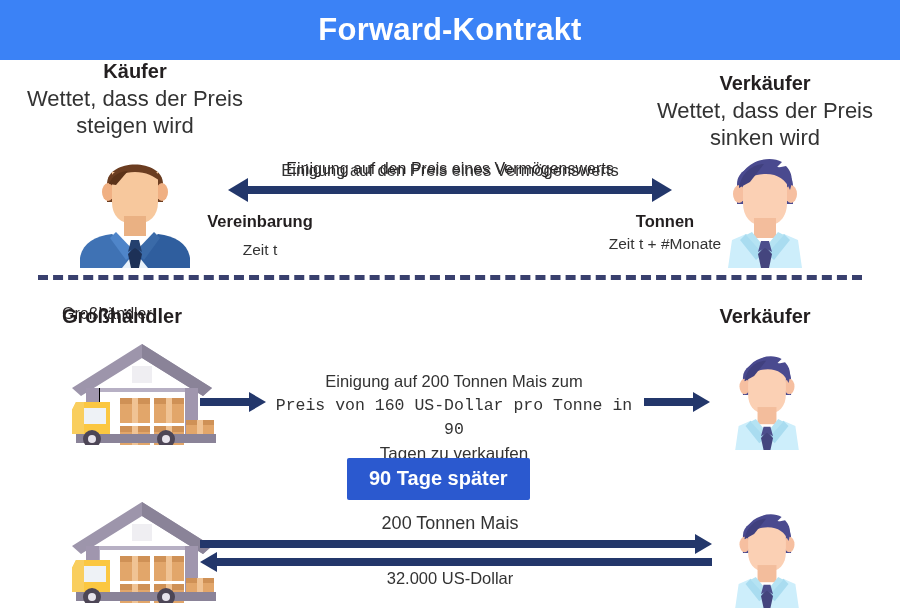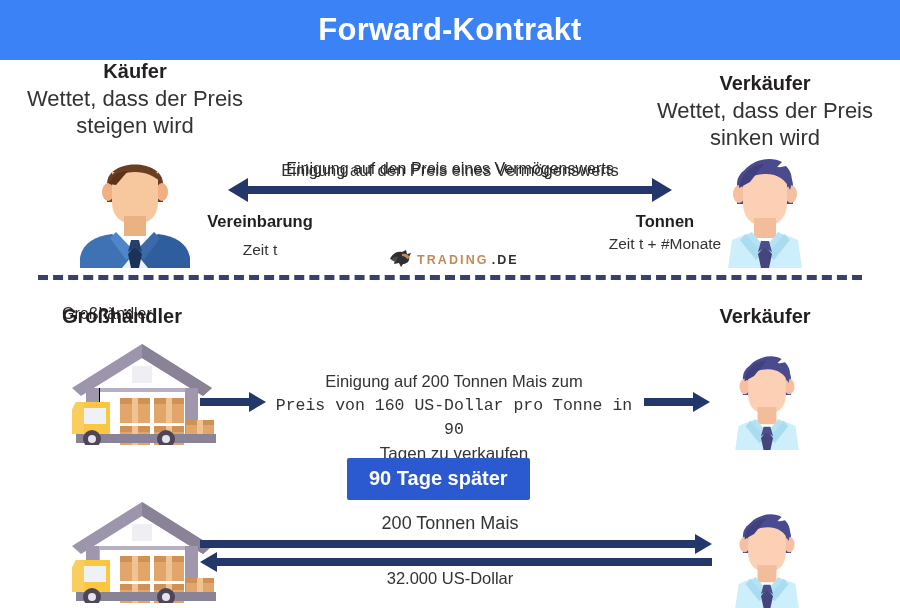--- a/index.html
+++ b/index.html
@@ -168,31 +168,20 @@
   <div class="abs ctr" style="left:155px;top:212px;width:210px;">
     <div class="lbl-bold">Vereinbarung</div>
     <div class="lbl" style="margin-top:8px;">Zeit t</div>
   </div>
 
   <div class="abs ctr" style="left:560px;top:212px;width:210px;">
     <div class="lbl-bold">Tonnen</div>
     <div class="lbl" style="margin-top:2px;">Zeit t + #Monate</div>
   </div>
 
-  <div class="logo">
-    <span>
-      <svg width="26" height="20" viewBox="0 0 26 20">
-        <path d="M2 11 C4 6 9 3 14 4 L18 2 L19 6 L23 5 L21 9 C22 13 19 16 15 16 L13 19 L11 15 L6 16 L7 12 Z" fill="#2f2f33"></path>
-        <path d="M14 6 C18 5 21 7 22 10 L19 11 C18 9 16 8 14 8 Z" fill="#c08a5a"></path>
-        <path d="M3 12 C5 9 8 8 10 9 L8 14 Z" fill="#4a4a4f"></path>
-      </svg>
-    </span>
-    <span class="logo-txt logo-trading">TRADING</span>
-    <span class="logo-txt logo-de">.DE</span>
-  </div>
 
   <div class="divider"></div>
 
   <div class="abs" style="left:62px;top:305px;">Großhändler</div>
   <div class="abs h-name" style="left:62px;top:305px;">Großhändler</div>
 
   <div class="abs ctr h-name" style="left:650px;top:305px;width:230px;">Verkäufer</div>
 
   <div class="warehouse" style="left:62px;top:340px;">
     <svg width="160" height="105" viewBox="0 0 160 105">

